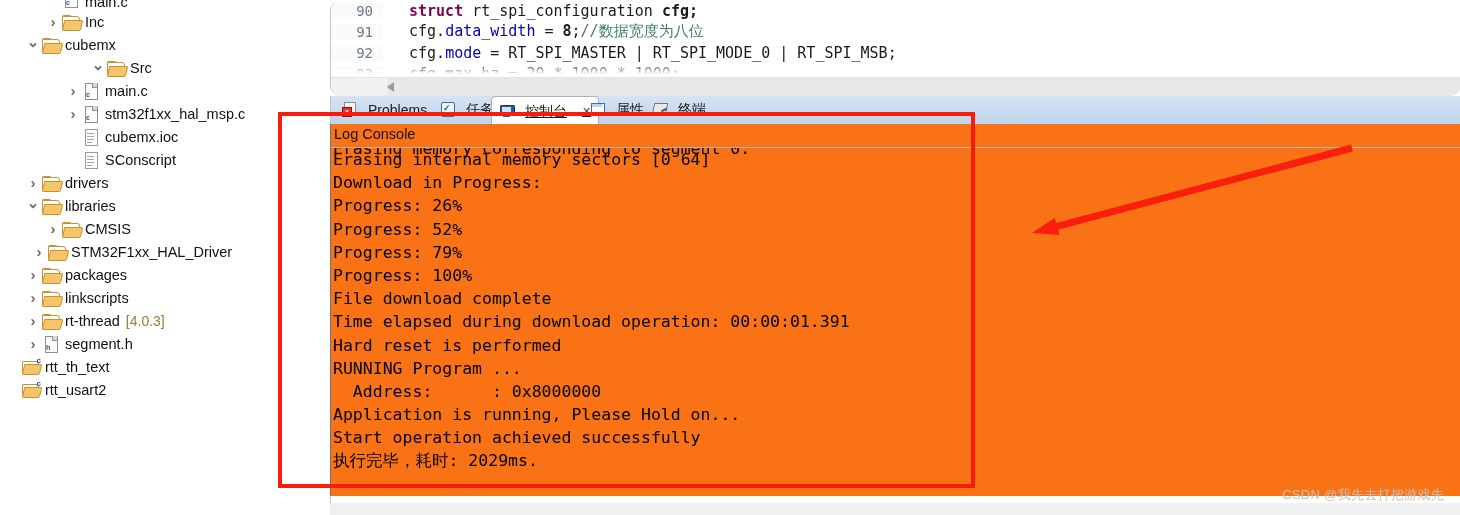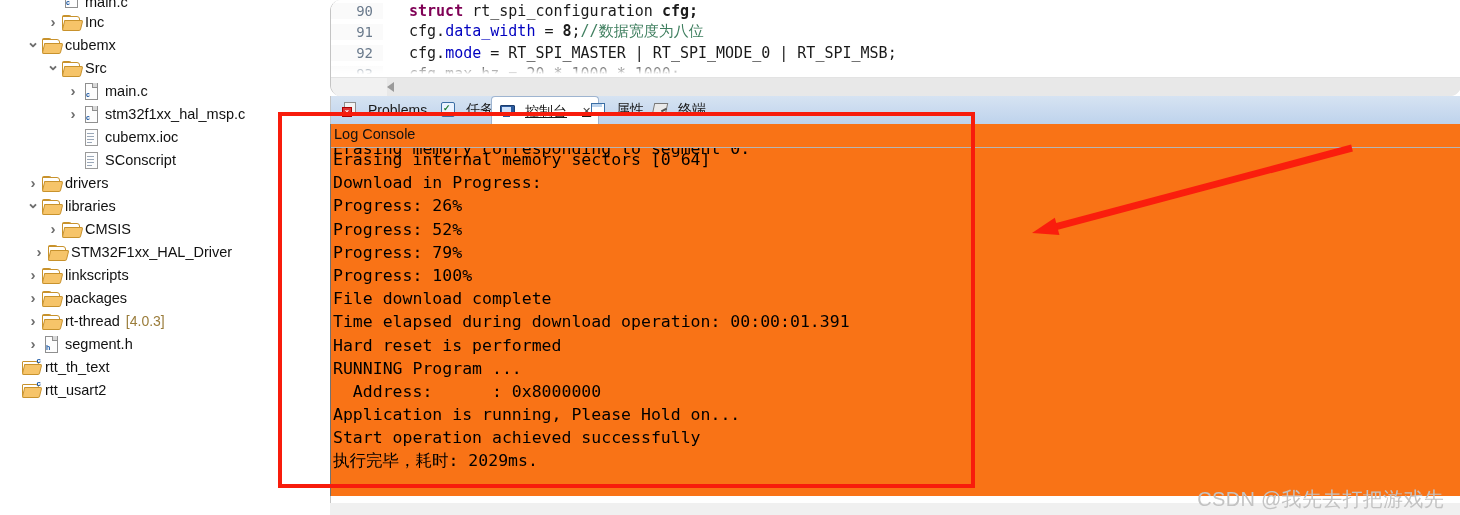--- a/index.html
+++ b/index.html
@@ -223,21 +223,21 @@
     position:absolute;left:278px;top:112px;width:697px;height:376px;
     border:4px solid #f81c0c;
     box-sizing:border-box;
     pointer-events:none;
   }
   #arrow{position:absolute;left:1020px;top:130px;width:360px;height:120px;pointer-events:none;}
 
   
   #watermark{
     position:absolute;right:16px;top:486px;
-    font-size:20px;color:#c3c3c3;
+    font-size:13px;color:#c3c3c3;
     font-family:"Liberation Sans",sans-serif;
     letter-spacing:0.3px;
   }
 </style>
 </head>
 <body>
 
 <div id="root">
 
   <div id="sidebar">
@@ -267,21 +267,21 @@
           <span class="twisty open"></span>
           <span class="ticon">
             <span class="ic-folder">
               <span class="tab"></span>
               <span class="back"></span>
               <span class="front"></span>
             </span>
           </span>
           <span class="tlabel">cubemx</span>
         </div>
-        <div class="tree-row" style="padding-left: 46px;">
+        <div class="tree-row" style="padding-left: 46px; margin-left: 45px;">
           <span class="twisty open"></span>
           <span class="ticon">
             <span class="ic-folder">
               <span class="tab"></span>
               <span class="back"></span>
               <span class="front"></span>
             </span>
           </span>
           <span class="tlabel">Src</span>
         </div>
@@ -379,32 +379,32 @@
         </div>
         <div class="tree-row" style="padding-left: 26px;">
           <span class="twisty closed"></span>
           <span class="ticon">
             <span class="ic-folder">
               <span class="tab"></span>
               <span class="back"></span>
               <span class="front"></span>
             </span>
           </span>
+          <span class="tlabel">packages</span>
+        </div>
+        <div class="tree-row" style="padding-left: 26px;">
+          <span class="twisty closed"></span>
+          <span class="ticon">
+            <span class="ic-folder">
+              <span class="tab"></span>
+              <span class="back"></span>
+              <span class="front"></span>
+            </span>
+          </span>
           <span class="tlabel">linkscripts</span>
-        </div>
-        <div class="tree-row" style="padding-left: 26px;">
-          <span class="twisty closed"></span>
-          <span class="ticon">
-            <span class="ic-folder">
-              <span class="tab"></span>
-              <span class="back"></span>
-              <span class="front"></span>
-            </span>
-          </span>
-          <span class="tlabel">packages</span>
         </div>
         <div class="tree-row" style="padding-left: 26px;">
           <span class="twisty closed"></span>
           <span class="ticon">
             <span class="ic-folder">
               <span class="tab"></span>
               <span class="back"></span>
               <span class="front"></span>
             </span>
           </span>

